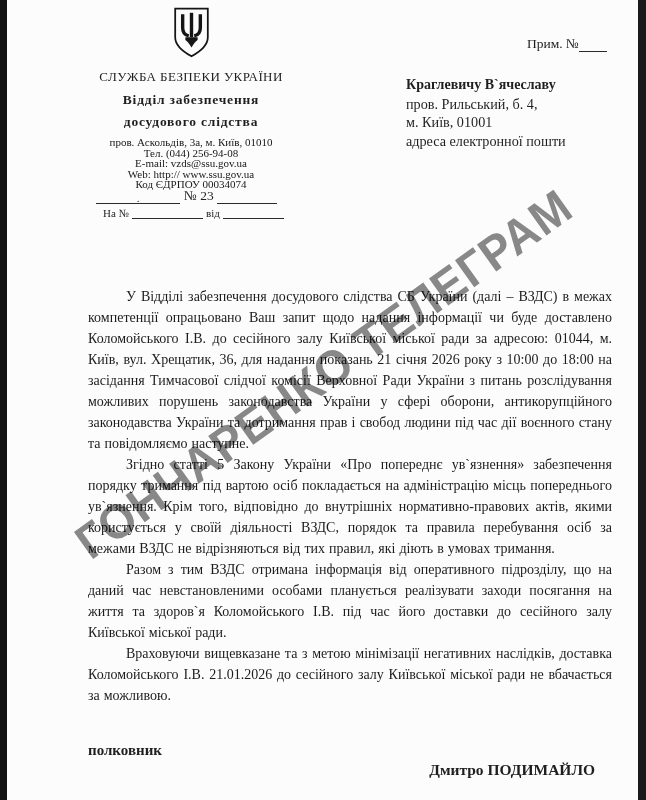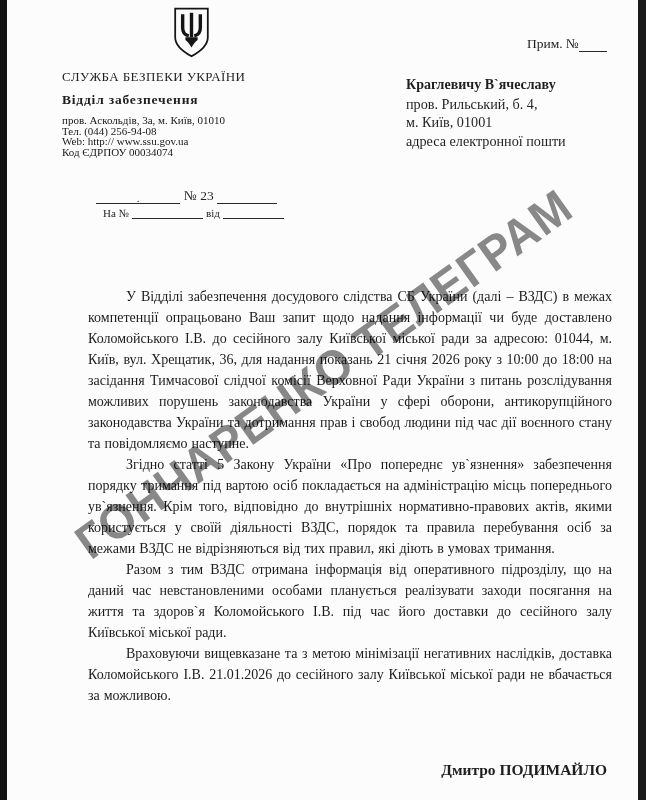--- a/index.html
+++ b/index.html
@@ -6,21 +6,21 @@
   html,body { background:#ffffff; }
   .viewport {
     position:relative; width:646px; height:800px; overflow:hidden;
     background:#fcfcfc; color:#1f1f1f;
     font-family:"Liberation Serif", serif;
   }
   .edge-left  { position:absolute; left:0; top:0; width:7px;  height:800px; background:#121212; }
   .edge-right { position:absolute; right:0; top:0; width:8px; height:800px; background:#1a1a1a; }
 
   
-  .letterhead { position:absolute; left:62px; top:6px; width:258px; text-align:left; }
+  .letterhead { position:absolute; left:62px; top:6px; width:258px; text-align:center; }
   .emblem { display:block; margin:0 auto 10px auto; }
   .org-name { font-size:13px; letter-spacing:0.4px; margin-top:2px; white-space:nowrap; }
   .dept { font-weight:bold; font-size:13.5px; letter-spacing:0.8px; line-height:13px; margin-top:8px; }
   .dept div { margin-bottom:9px; }
   .contact { font-size:11px; line-height:10.5px; margin-top:2px; color:#171717; }
 
   
   .num-row { position:absolute; left:96px; top:188px; font-size:13px; white-space:nowrap; }
   .ref-row { position:absolute; left:100px; top:206px; font-size:11px; white-space:nowrap; }
   .uline { display:inline-block; border-bottom:1px solid #2a2a2a; height:13px; vertical-align:bottom; text-align:center; font-size:11px; line-height:15px; }
@@ -39,21 +39,21 @@
 
   
   .body-text { position:absolute; left:88px; top:286px; width:524px; }
   .body-text p {
     font-size:14px; line-height:21px; text-align:justify; text-indent:38px;
     color:#1c1c1c; word-spacing:0.5px;
   }
 
   
   .sig-left { position:absolute; left:88px; top:740px; font-weight:bold; font-size:15px; line-height:21.5px; }
-  .sig-name { position:absolute; right:39px; top:761px; font-weight:bold; font-size:15.5px; }
+  .sig-name { position:absolute; right:51px; top:761px; font-weight:bold; font-size:15.5px; }
 
   
   .watermark {
     position:absolute; left:17px; top:347px; width:612px; height:52px;
     font-family:"Liberation Sans", sans-serif; font-weight:800;
     font-size:46px; letter-spacing:1px; text-align:center; white-space:nowrap;
     color:#8a8a8a; transform:rotate(-35.5deg) scaleY(1.05); transform-origin:center;
     mix-blend-mode:multiply; pointer-events:none;
   }
 </style>
@@ -71,24 +71,26 @@
       <g stroke="#151515" stroke-width="5" fill="none">
         <path d="M17 12 V32 C17 39 21 43 26 44"></path>
         <path d="M43 12 V32 C43 39 39 43 34 44"></path>
         <path d="M30 10 V46"></path>
       </g>
       <path d="M21 46 H39 V50 C35 53 33 56 30 61 C27 56 25 53 21 50 Z" fill="#151515"></path>
     </svg>
     <div class="org-name">СЛУЖБА БЕЗПЕКИ УКРАЇНИ</div>
     <div class="dept">
       <div>Відділ забезпечення</div>
+      <div>досудового слідства</div>
     </div>
     <div class="contact">
       <div>пров. Аскольдів, 3а, м. Київ, 01010</div>
       <div>Тел. (044) 256-94-08</div>
+      <div>E-mail: vzds@ssu.gov.ua</div>
       <div>Web: http:// www.ssu.gov.ua</div>
       <div>Код ЄДРПОУ 00034074</div>
     </div>
   </div>
 
   <div class="num-row">
     <span class="uline ul-a">.</span><span class="num-label">№ 23</span><span class="uline ul-b"></span>
   </div>
 
   <div class="ref-row">
@@ -107,18 +109,19 @@
   </div>
 
   <div class="body-text">
     <p>У Відділі забезпечення досудового слідства СБ України (далі – ВЗДС) в межах компетенції опрацьовано Ваш запит щодо надання інформації чи буде доставлено Коломойського І.В. до сесійного залу Київської міської ради за адресою: 01044, м. Київ, вул. Хрещатик, 36, для надання показань 21 січня 2026 року з 10:00 до 18:00 на засідання Тимчасової слідчої комісії Верховної Ради України з питань розслідування можливих порушень законодавства України у сфері оборони, антикорупційного законодавства України та дотримання прав і свобод людини під час дії воєнного стану та повідомляємо наступне.</p>
     <p>Згідно статті 5 Закону України «Про попереднє ув`язнення» забезпечення порядку тримання під вартою осіб покладається на адміністрацію місць попереднього ув`язнення. Крім того, відповідно до внутрішніх нормативно-правових актів, якими користується у своїй діяльності ВЗДС, порядок та правила перебування осіб за межами ВЗДС не відрізняються від тих правил, які діють в умовах тримання.</p>
     <p>Разом з тим ВЗДС отримана інформація від оперативного підрозділу, що на даний час невстановленими особами планується реалізувати заходи посягання на життя та здоров`я Коломойського І.В.  під час його доставки до сесійного залу Київської міської ради.</p>
     <p>Враховуючи вищевказане та з метою мінімізації негативних наслідків, доставка Коломойського І.В. 21.01.2026 до сесійного залу Київської міської ради не вбачається за можливою.</p>
   </div>
 
   <div class="sig-left">
+    <div>полковник</div>
   </div>
   <div class="sig-name">Дмитро ПОДИМАЙЛО</div>
 
   <div class="watermark">ГОНЧАРЕНКО ТЕЛЕГРАМ</div>
 
 </div>
 
 </body></html>

